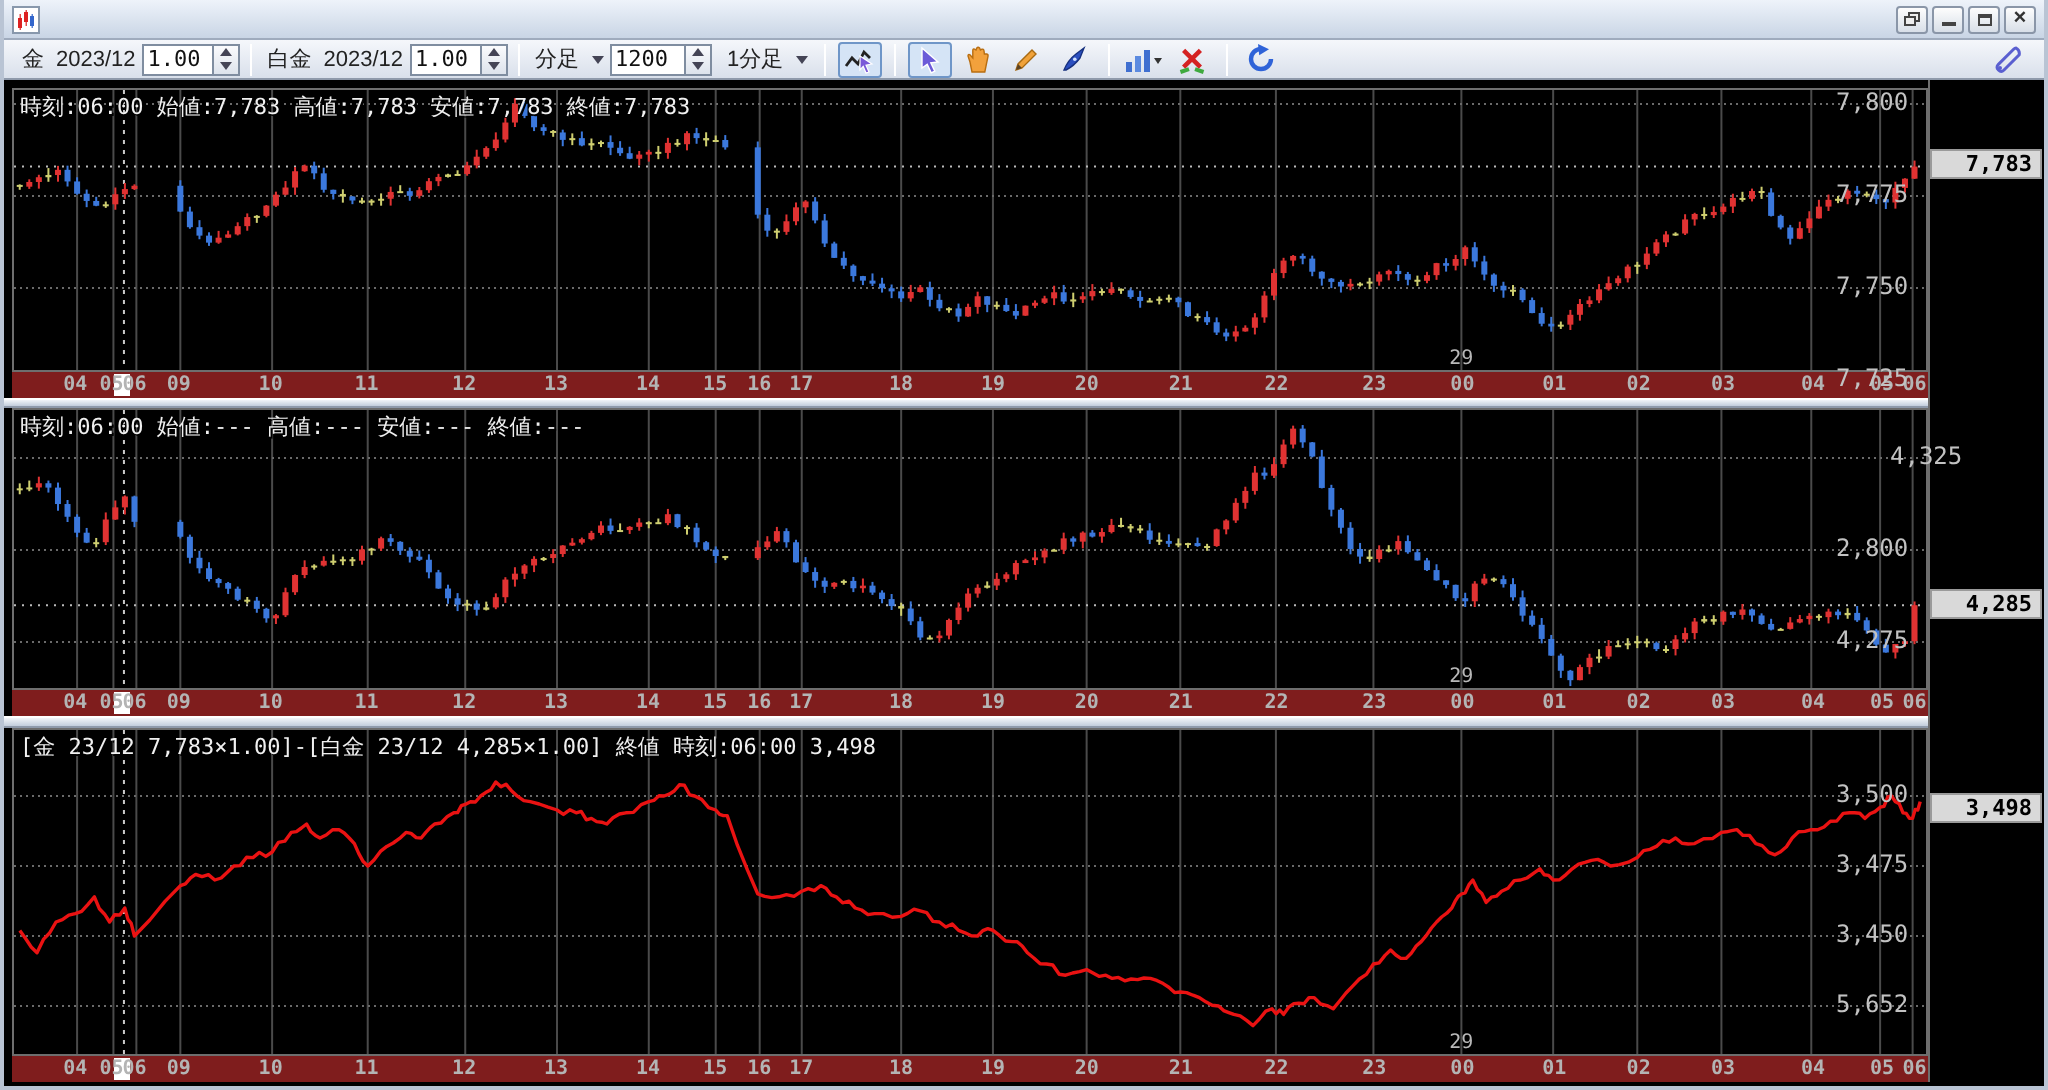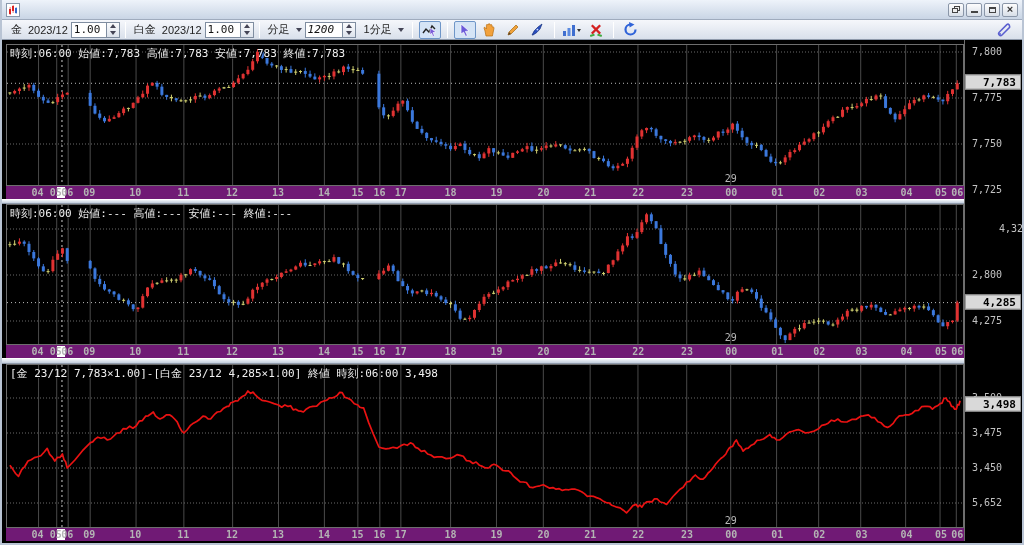--- a/index.html
+++ b/index.html
@@ -41,29 +41,29 @@
   .tb-sep { width:1px; height:16px; background:#aab4c2; border-right:1px solid #fff; margin:0 5px; }
   .tb-btn { width:22px; height:18px; display:flex; align-items:center; justify-content:center;
             border-radius:2px; margin:0 1px; }
   .tb-btn.sel { background:#d5e4f6; border:1px solid #6f96c8; }
   .wrench-btn { margin-left:auto; }
   
   .plot { position:absolute; left:4px; width:958px; background:#000; border:1px solid #6e6e6e; }
   .plot svg { display:block; }
   .chart-info { position:absolute; left:3px; top:1px; font-family:"DejaVu Sans Mono", monospace;
                 font-size:11px; color:#f0f0f0; white-space:nowrap; text-shadow:1px 1px 0 #000; pointer-events:none; }
-  .xrow { position:absolute; left:4px; width:958px; height:13px; background:#701a75; overflow:visible; }
+  .xrow { position:absolute; left:4px; width:958px; height:13px; background:#7f1d1d; overflow:visible; }
   .xlab { position:absolute; top:1px; transform:translateX(-50%); font-family:"DejaVu Sans Mono", monospace;
           font-size:10px; font-weight:bold; color:#b4b4b4; white-space:nowrap; }
   .cursor-box { position:absolute; top:1px; width:8px; height:11px; background:#ffffff; transform:translateX(-50%); }
   .sep-bar { position:absolute; left:0; width:1020px; background:linear-gradient(#f2f5f9,#c2cddc);
              border-top:1px solid #ffffff; border-bottom:1px solid #8f9aab; }
   .ycol { position:absolute; left:962px; top:40px; width:58px; height:501px; background:#000; border-left:1px solid #6e6e6e; }
-  .ylab { position:absolute; left:970px; transform:translateY(-50%); font-family:"DejaVu Sans Mono", monospace;
-          font-size:10px; color:#c2c2c2; white-space:nowrap; z-index:3; }
+  .ylab { position:absolute; left:916px; transform:translateY(-50%); font-family:"DejaVu Sans Mono", monospace;
+          font-size:12px; color:#c2c2c2; white-space:nowrap; z-index:3; }
   .ybadge { position:absolute; left:963px; width:56px; height:15px; background:#d9d9d9; border:1px solid #9a9a9a;
             transform:translateY(-50%); display:flex; align-items:center; justify-content:flex-end; padding-right:4px;
             font-family:"DejaVu Sans Mono", monospace; font-size:11px; font-weight:bold; color:#000; z-index:4; }
   .overlay { position:absolute; left:0; top:0; width:1024px; height:545px; pointer-events:none; z-index:2; }
 </style>
 </head>
 <body>
 
 <div class="window">
 
@@ -119,21 +119,21 @@
         </span>
         <span>
           <i class="tri-dn"></i>
         </span>
       </span>
     <span class="tb-sep"></span>
     <span class="tb-label">分足</span>
     <span class="dd-arrow">
         <i class="tri-dn"></i>
       </span>
-    <input class="tb-input" style="width: 38px; font-style: italic;" readonly="" value="1200">
+    <input class="tb-input" style="width: 38px;" readonly="" value="1200">
     <span class="spin">
         <span>
           <i class="tri-up"></i>
         </span>
         <span>
           <i class="tri-dn"></i>
         </span>
       </span>
     <span class="tb-label" style="margin-left:8px">1分足</span>
     <span class="dd-arrow">

